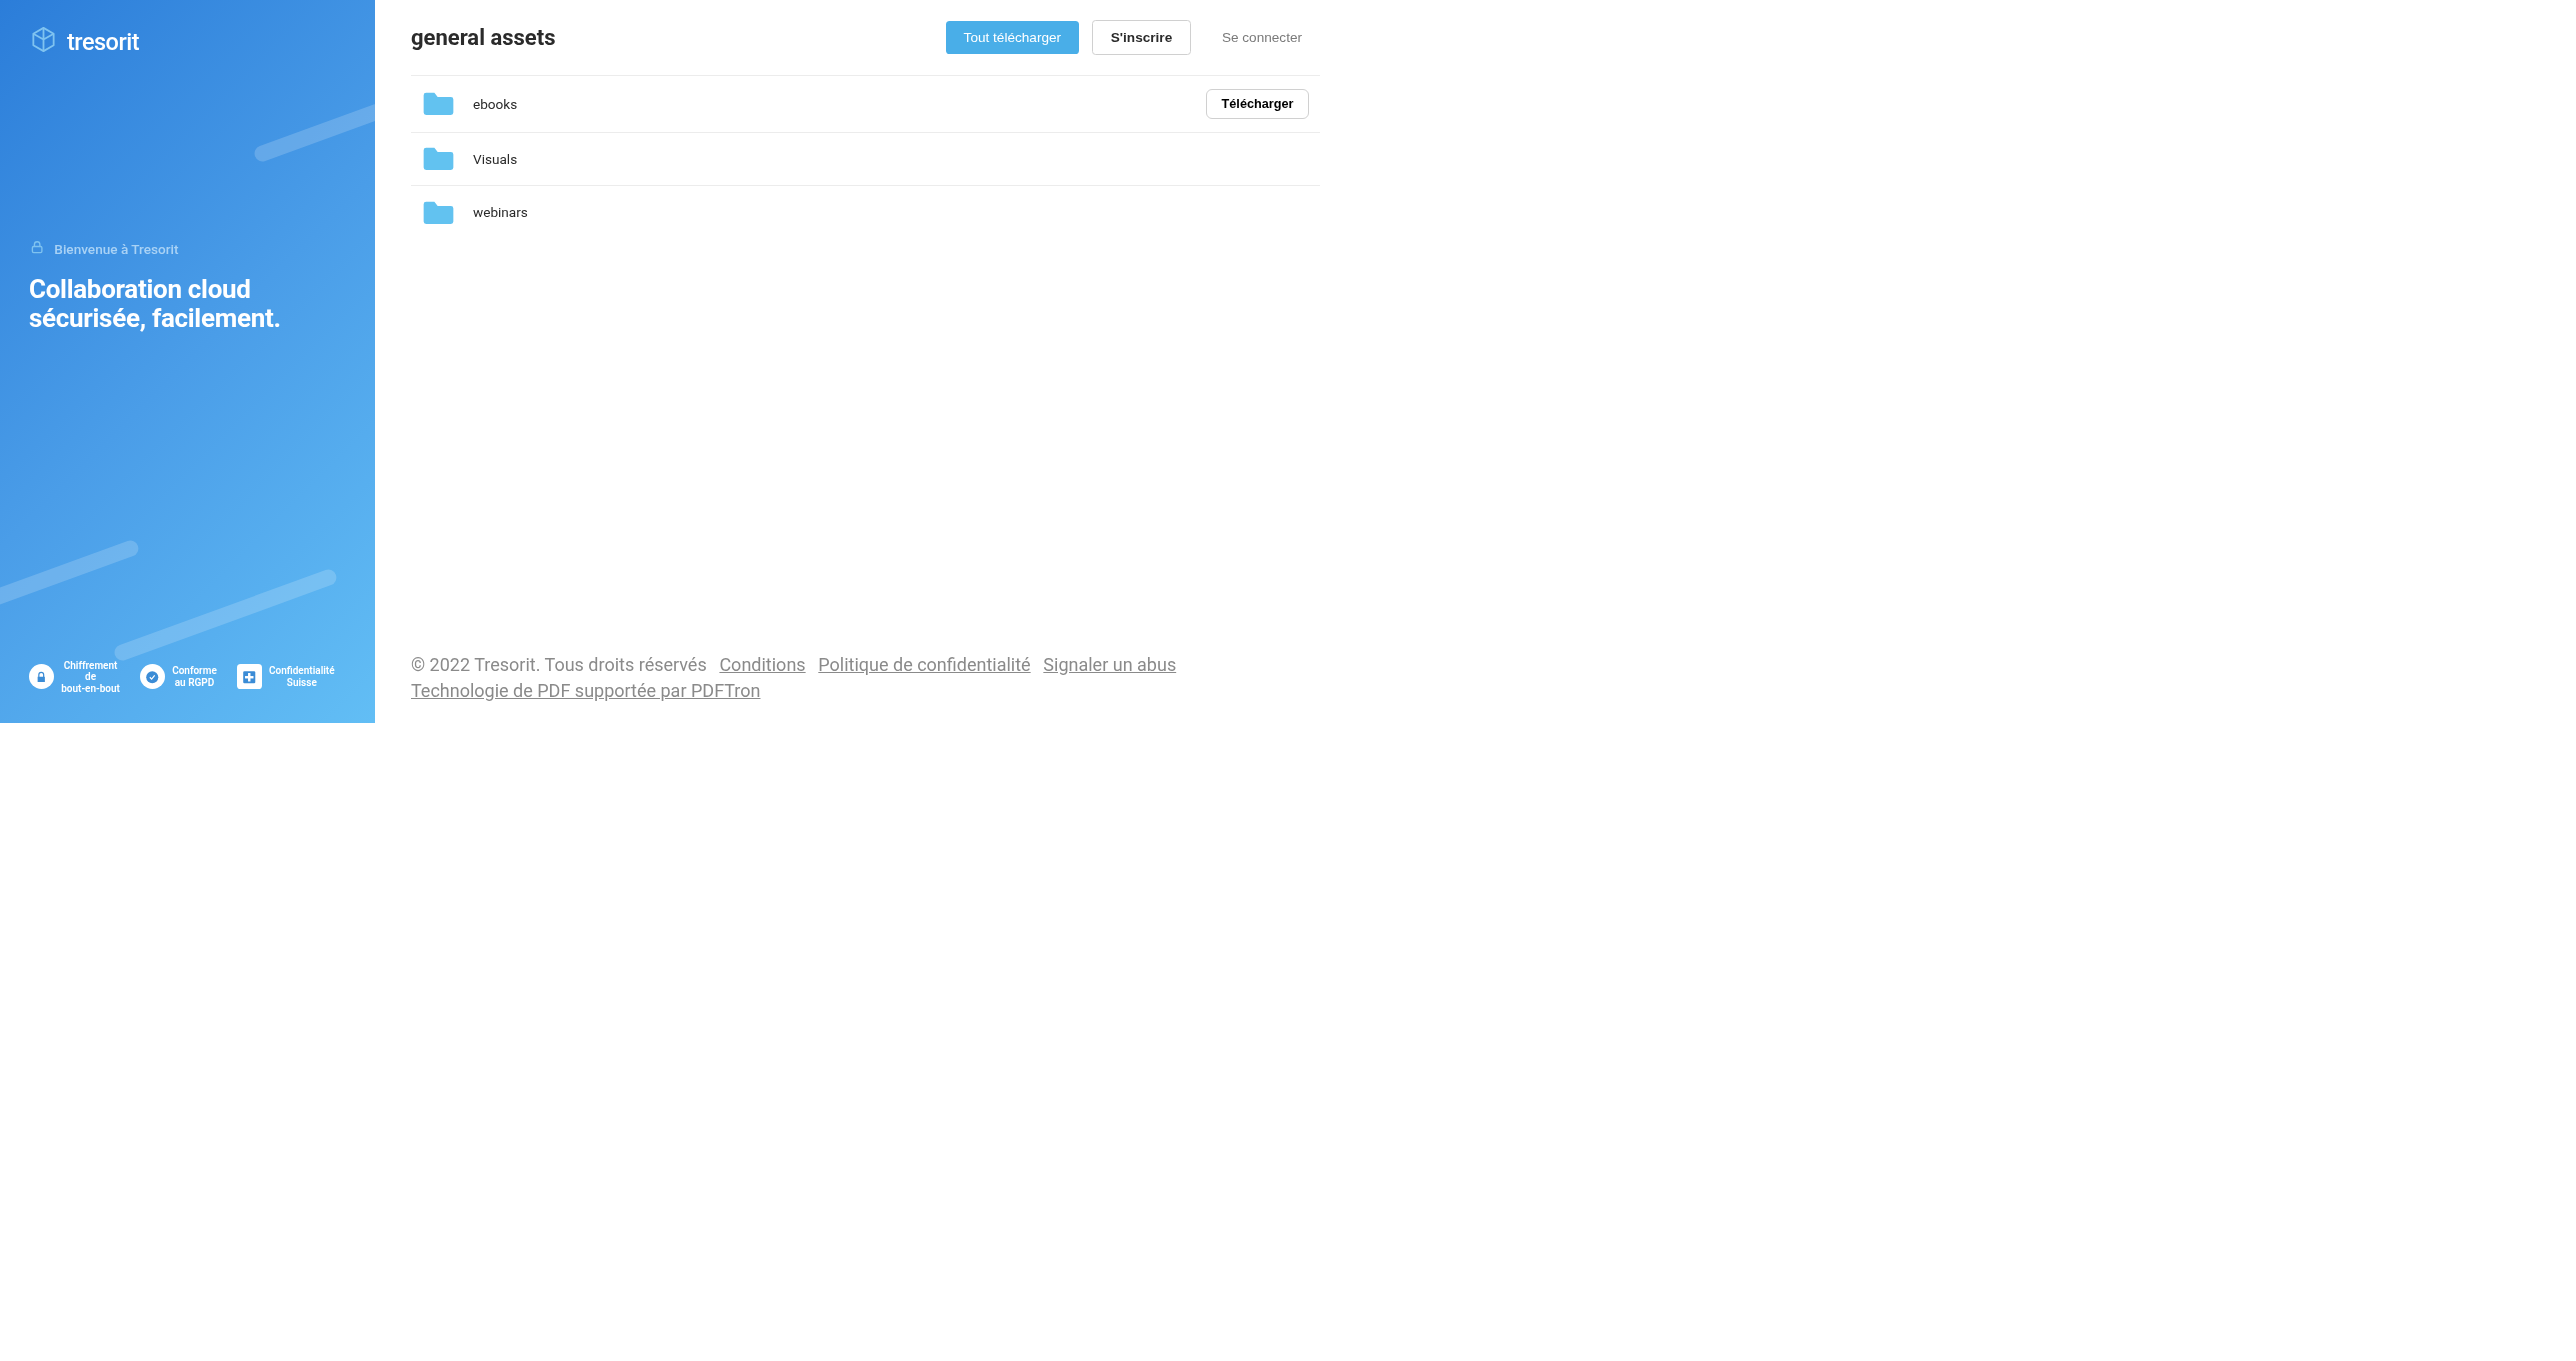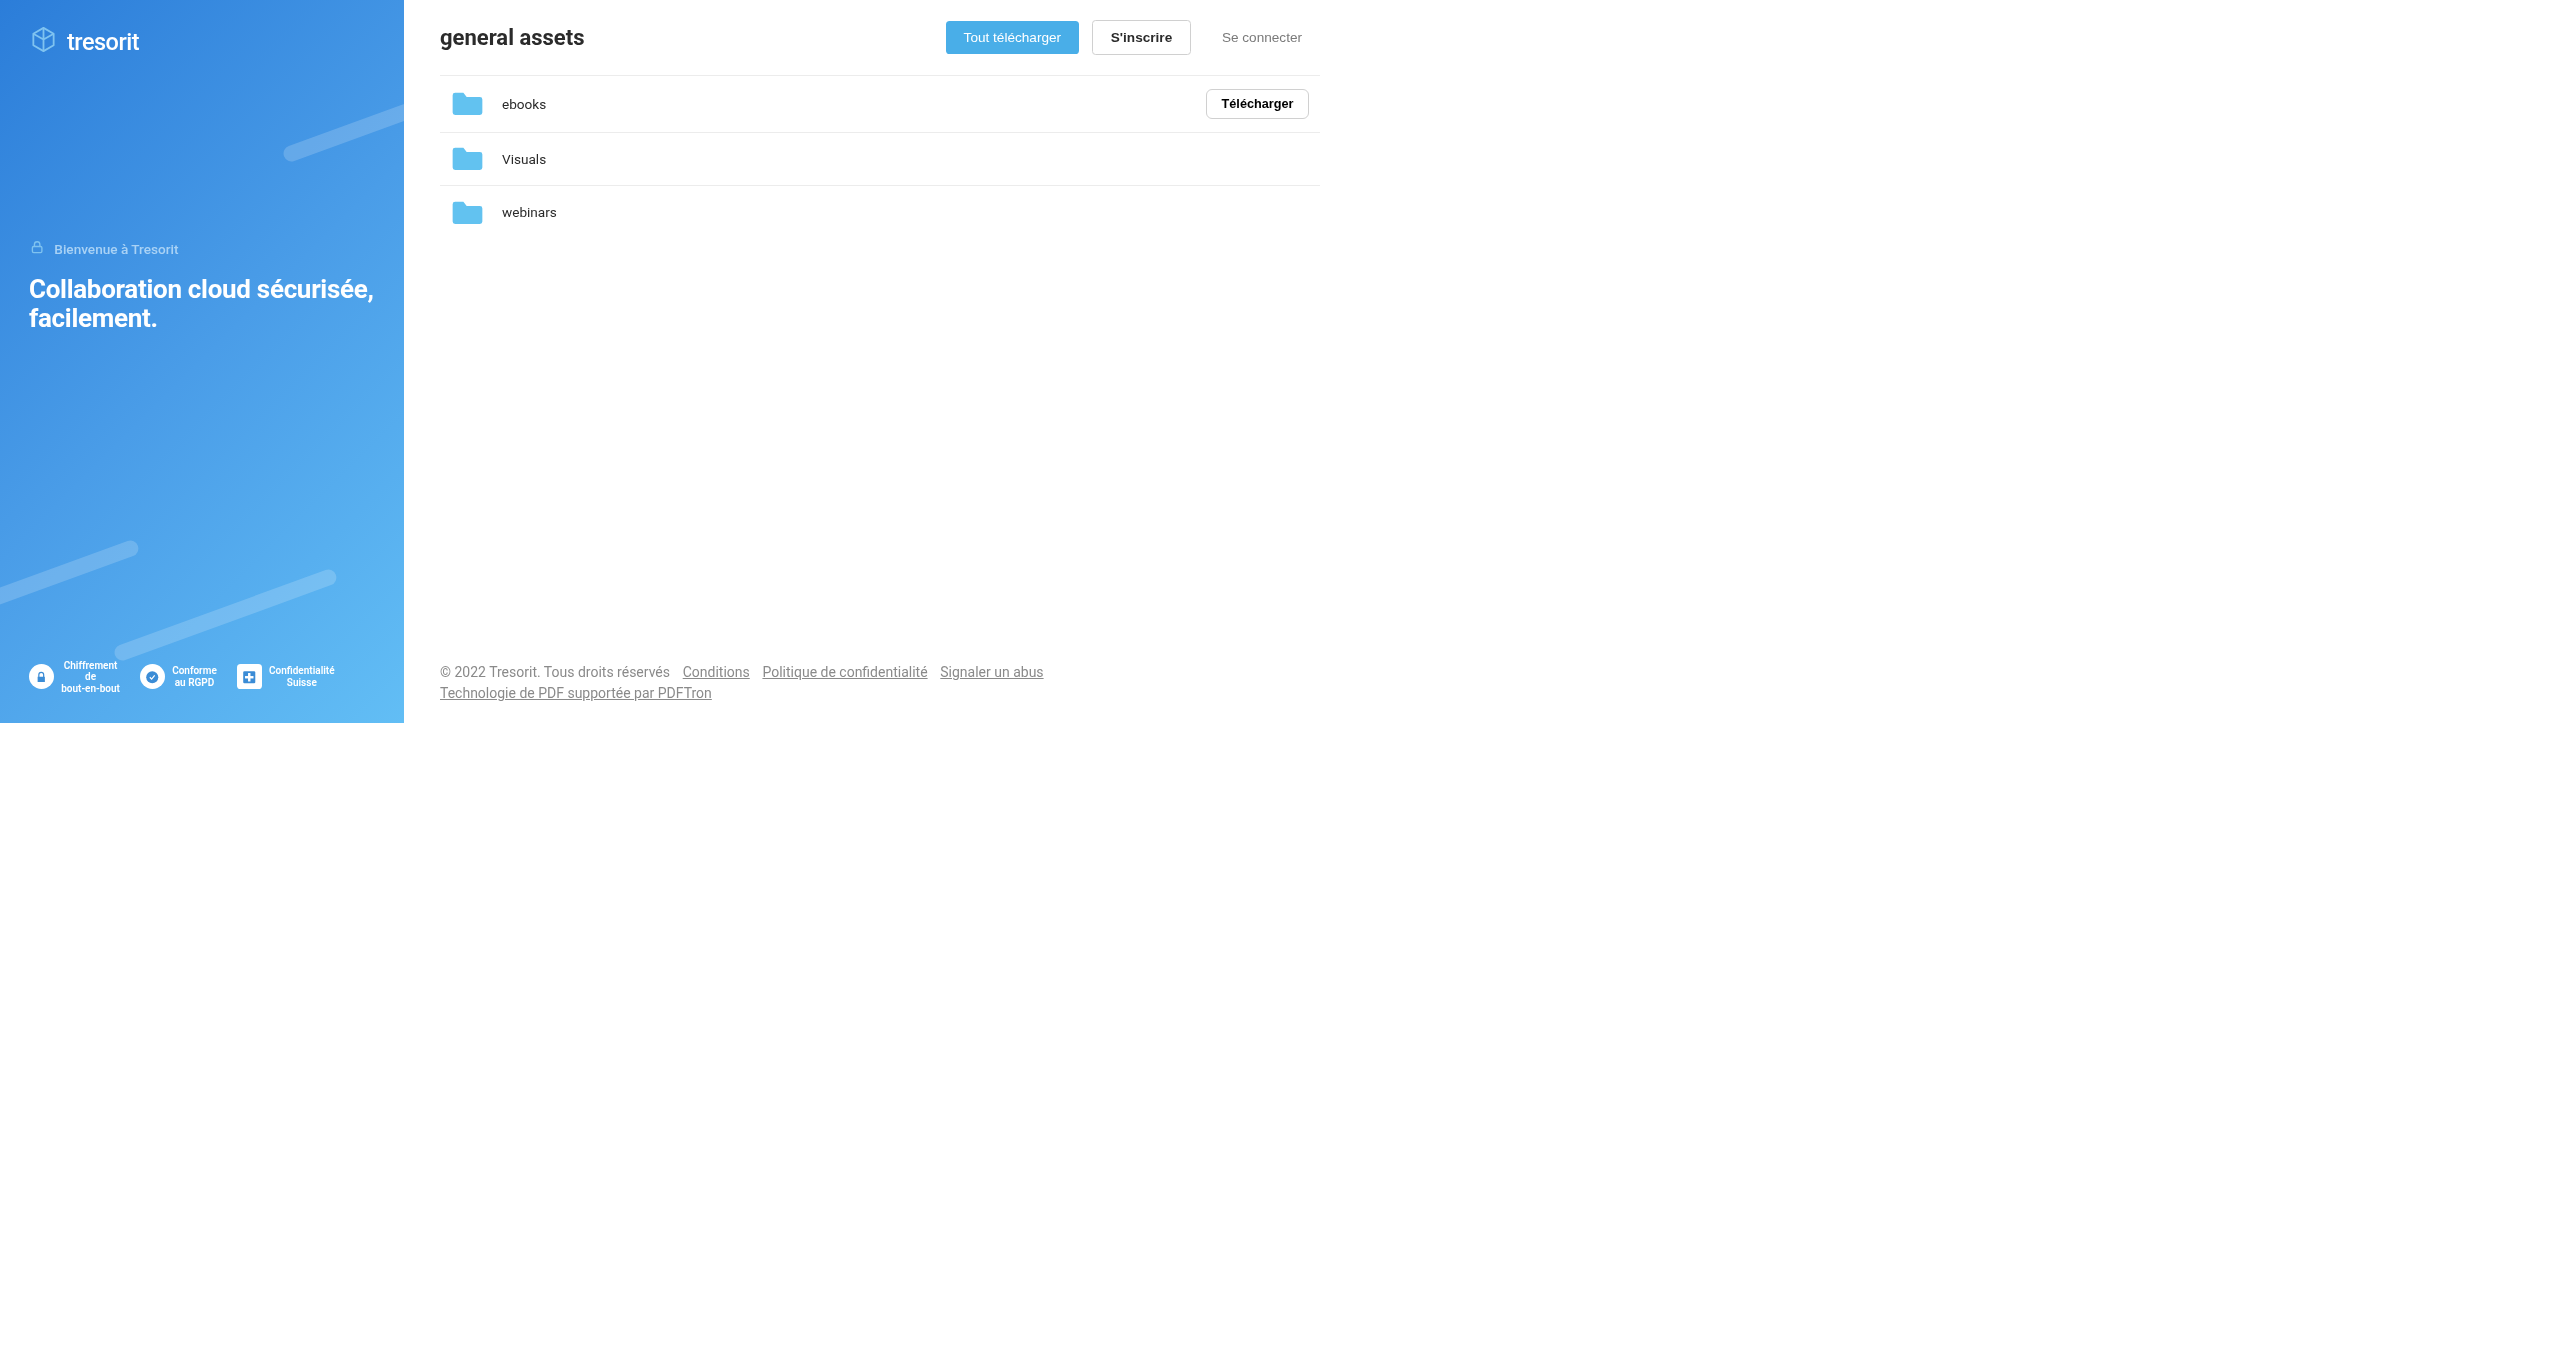--- a/index.html
+++ b/index.html
@@ -5,21 +5,21 @@
 * { margin: 0; padding: 0; box-sizing: border-box; }
 body {
   font-family: -apple-system, BlinkMacSystemFont, "Segoe UI", Roboto, Helvetica, Arial, sans-serif;
   width: 1356px;
   height: 723px;
   display: flex;
   overflow: hidden;
   color: #1a1a1a;
 }
 .sidebar {
-  width: 404px;
+  width: 375px;
   flex-shrink: 0;
   background: linear-gradient(135deg, #2b7dd9 0%, #4a9de8 50%, #62bef5 100%);
   position: relative;
   overflow: hidden;
   display: flex;
   flex-direction: column;
   color: #fff;
   padding: 25px 29px 29px 29px;
 }
 .sidebar::before, .sidebar::after {
@@ -56,21 +56,21 @@
 .btn-link { background: transparent; color: #7a7a7a; }
 
 .filelist { padding: 7.2px 36px; flex: 1; }
 .file-row { display: flex; align-items: center; padding: 12.7px 11px; border-top: 0.9px solid #ececec; gap: 18px; cursor: pointer; }
 .file-row:first-child { border-top: 0.9px solid #ececec; }
 .folder-icon { width: 33px; height: 27px; flex-shrink:0; }
 .folder-icon svg { width: 100%; height: 100%; }
 .file-name { font-size: 13.6px; color: #2b2b2b; flex: 1; }
 .row-btn { font-size: 12.7px; font-weight: 600; padding: 7.2px 14.5px; border: 0.9px solid #d0d0d0; background: #fff; border-radius: 6px; cursor: pointer; margin-left: auto; }
 
-.footer { padding: 14.5px 36px 22px 36px; font-size: 14px; color: #8a8a8a; display:flex; flex-wrap:wrap; gap: 5.4px 12.7px; align-items:center; }
+.footer { padding: 14.5px 36px 22px 36px; font-size: 18px; color: #8a8a8a; display:flex; flex-wrap:wrap; gap: 5.4px 12.7px; align-items:center; }
 .footer a { color: #8a8a8a; text-decoration: underline; cursor: pointer; }
 .footer .copyright { text-decoration: none; }
 </style>
 </head>
 <body>
 
 <aside class="sidebar">
   <div class="streak1"></div>
   <div class="streak2"></div>
   <div class="streak3"></div>

